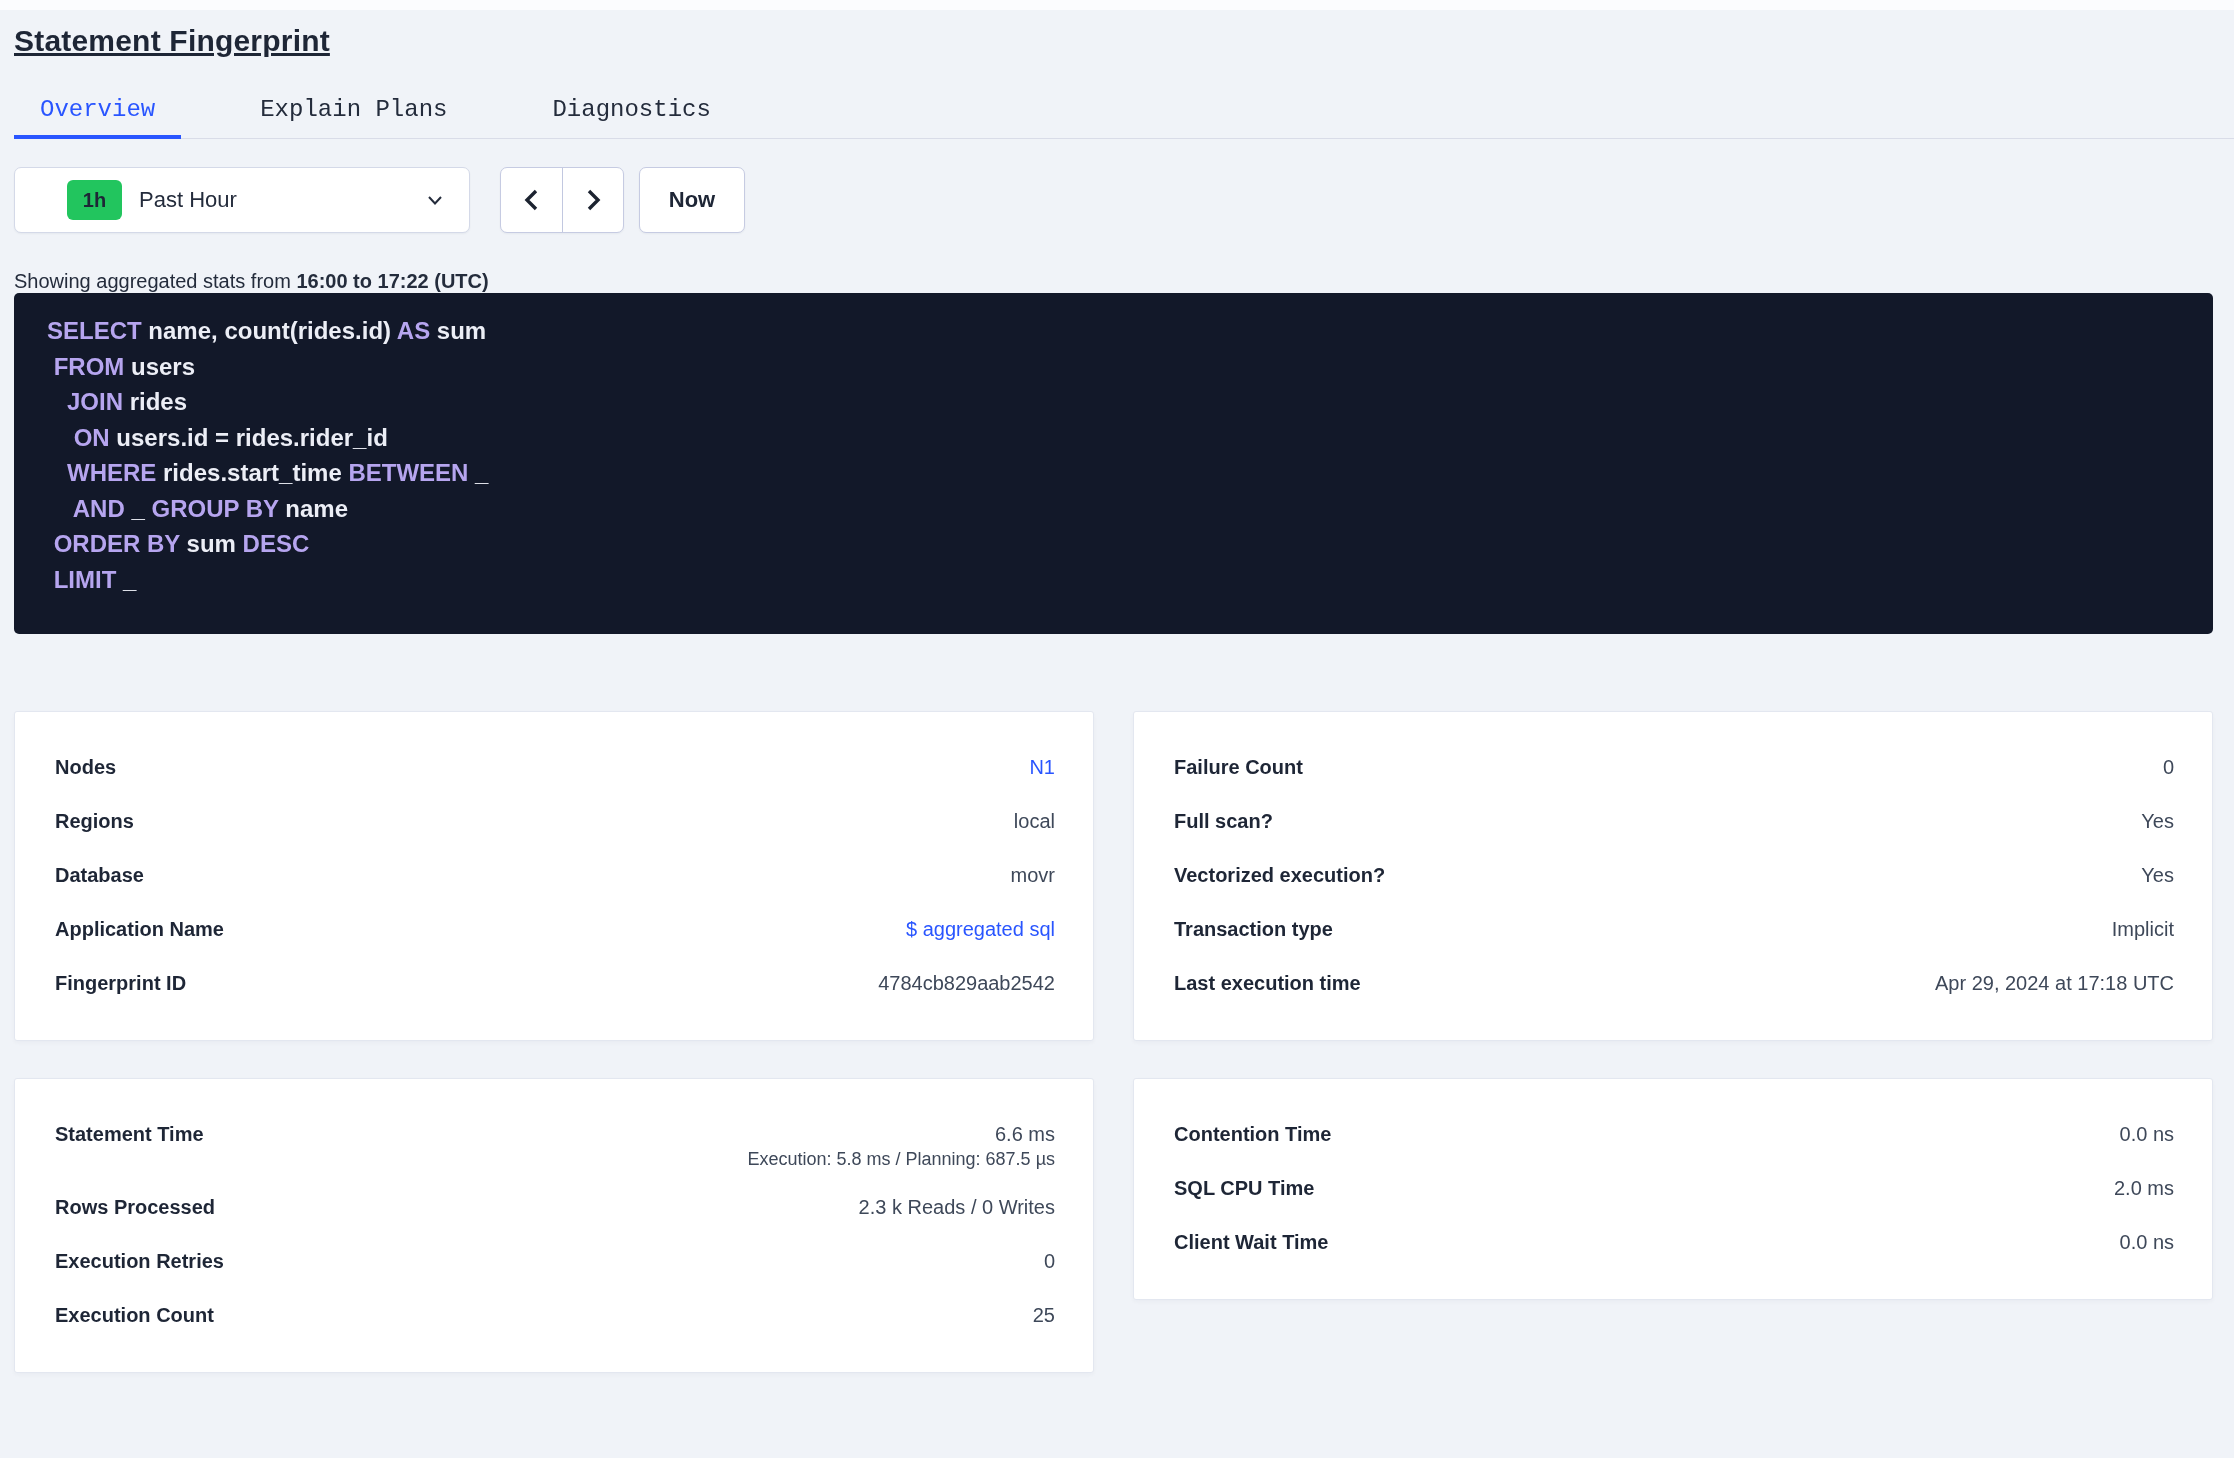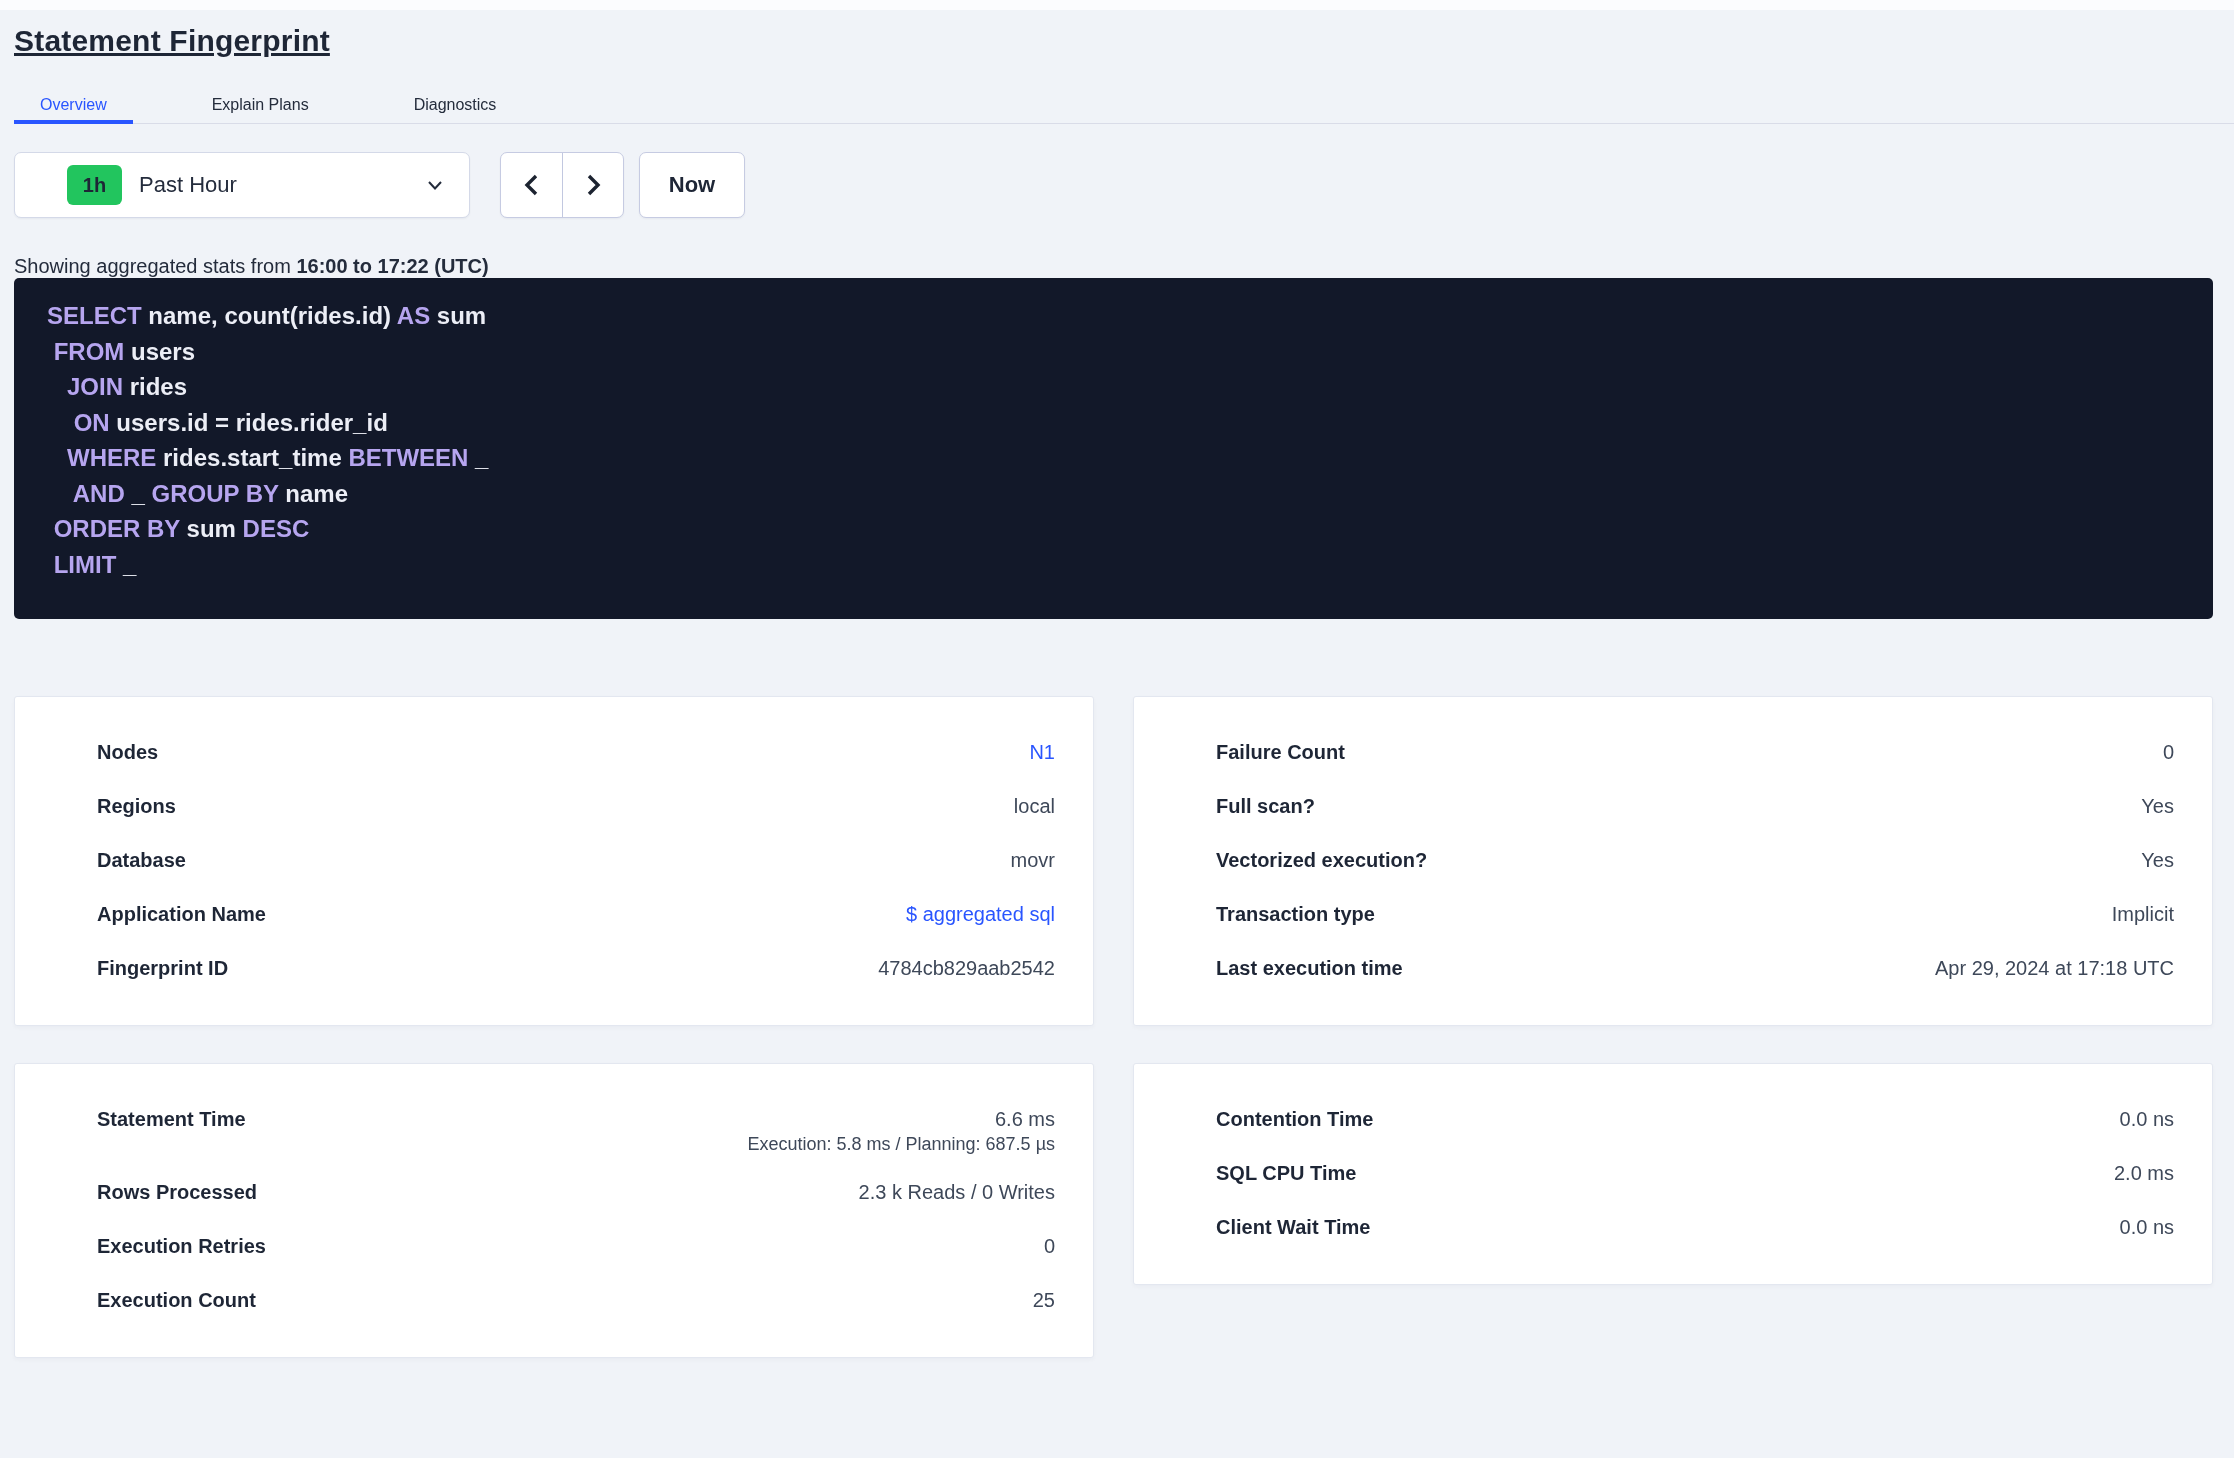--- a/index.html
+++ b/index.html
@@ -20,23 +20,23 @@
     min-height:1458px;
     background:var(--page-bg);
     font-family:"Liberation Sans", sans-serif;
     color:var(--text-body);
   }
   .top-strip{height:10px;background:#fbfcfe;}
   .head{padding:14px 21px 0 14px;}
   .page-title{font-size:30px;font-weight:700;color:var(--text-dark);letter-spacing:.2px;text-decoration:underline;}
   .tabs{margin:38px 0 0 14px;display:flex;border-bottom:1px solid #d9dce8;}
   .tab{
-    font-size:16px;color:var(--text-body);
-    padding:0 26px 6px 26px;margin-right:53px;margin-bottom:-1px;
-    border-bottom:4px solid transparent;cursor:pointer;white-space:nowrap;
+    font-size:24px;color:var(--text-body);
+    padding:0 26px 12px 26px;margin-right:53px;margin-bottom:-1px;
+    border-bottom:4px solid transparent;cursor:pointer;white-space:nowrap;font-family:Liberation Mono, monospace;
   }
   .tab.active{color:var(--accent);border-bottom-color:var(--accent);}
   .content{padding:0 21px 0 14px;}
   .controls{margin-top:28px;display:flex;height:66px;align-items:stretch;}
   .range-select{
     width:456px;background:#fff;border:1px solid #d4d9e8;border-radius:7px;
     display:flex;align-items:center;padding:0 24px 0 28px;cursor:pointer;
     box-shadow:0 1px 2px rgba(20,30,60,.05);
   }
   .range-badge{
@@ -75,21 +75,21 @@
     gap:37px 39px;align-items:start;padding-bottom:14px;
   }
   .card{
     background:#fff;border:1px solid var(--card-border);border-radius:3px;
     padding:28px 38px 30px 40px;box-shadow:0 2px 4px rgba(30,40,70,.03);
   }
   .card-row{display:flex;justify-content:space-between;align-items:center;min-height:54px;}
   .card-row.tall{align-items:flex-start;min-height:0;margin-bottom:10px;}
   .card-row.tall .row-label,
   .card-row.tall .row-value{line-height:54px;}
-  .row-label{font-size:20px;font-weight:700;color:var(--text-dark);margin-left:42px;}
+  .row-label{font-size:20px;font-weight:700;color:var(--text-dark);}
   .row-values{display:flex;flex-direction:column;align-items:flex-end;text-align:right;}
   .row-value{font-size:20px;color:var(--text-value);}
   .row-value.link{color:var(--accent);cursor:pointer;}
   .row-subvalue{font-size:18px;color:var(--text-value);margin-top:-12px;}
   svg{display:block;}
 </style>
 </head>
 <body>
 
 <div class="top-strip"></div>

